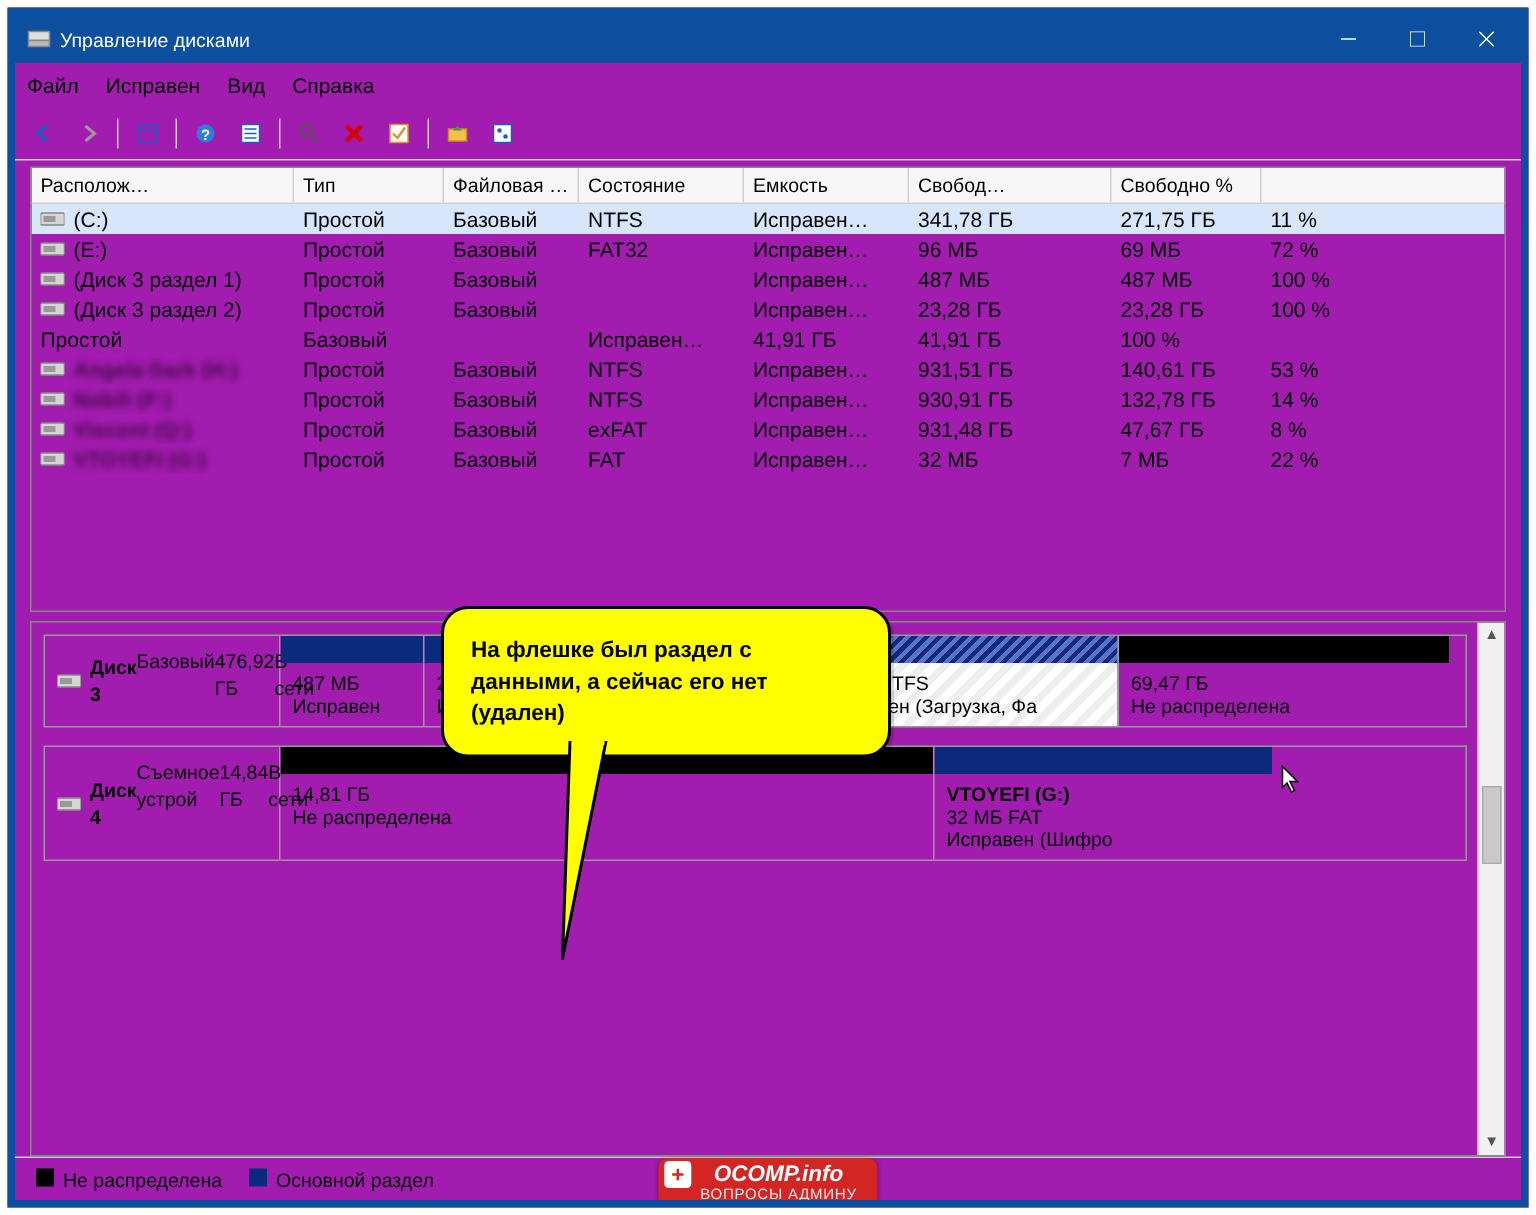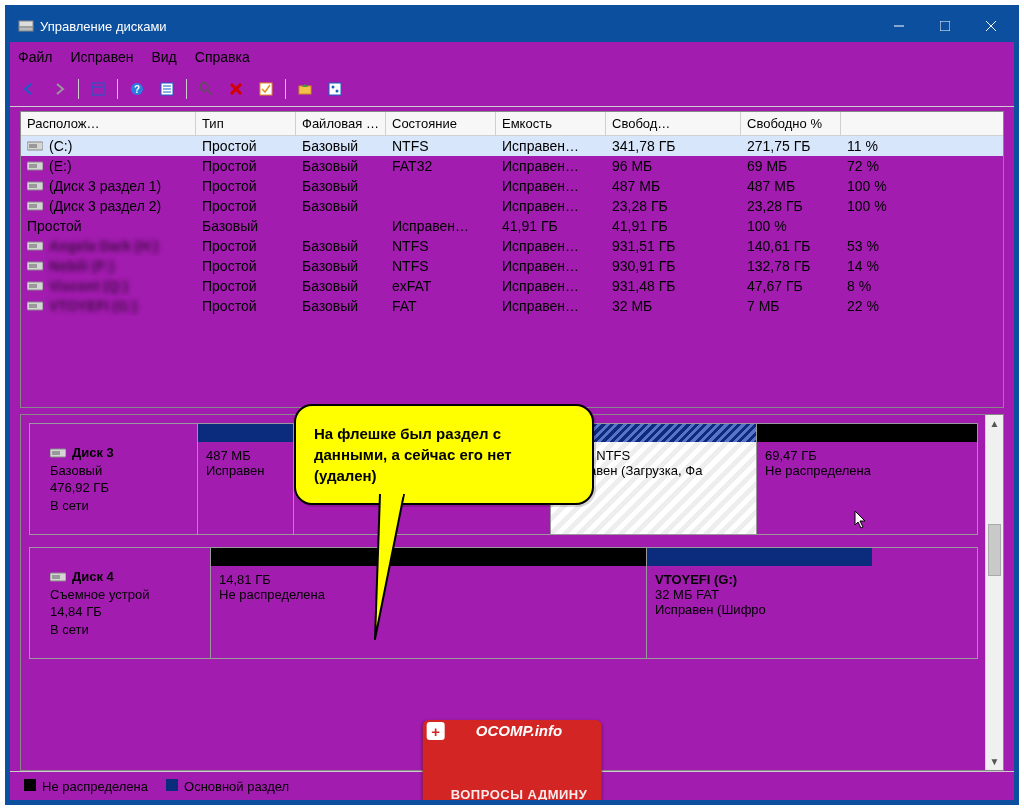--- a/index.html
+++ b/index.html
@@ -21,36 +21,36 @@
 .row.sel{background:#d7e6fb;}
 .row.sel .vol{color:#000;}
 .vol{display:flex;align-items:center;gap:6px;}
 .dicon{width:16px;height:12px;flex:none;}
 .blur{color:transparent;text-shadow:0 0 5px rgba(0,0,0,0.6);font-weight:bold;}
 .diskpane{flex:1;border:1px solid #888;margin:6px 10px 0 10px;position:relative;display:flex;flex-direction:column;overflow:hidden;}
 .diskscroll{position:absolute;right:0;top:0;bottom:0;width:17px;background:#f0f0f0;border-left:1px solid #d4d4d4;display:flex;flex-direction:column;}
 .sarrow{height:17px;display:flex;align-items:center;justify-content:center;color:#555;font-size:10px;}
 .sthumb{height:50px;background:#c9c9c9;margin:2px;border:1px solid #aaa;}
 .diskrow{display:flex;gap:0;margin:8px 25px 12px 8px;}
-.dlabel{width:140px;border:1px solid #999;padding:20px;font-size:13px;line-height:1.35;display:flex;flex-direction:column;}
+.dlabel{width:140px;border:1px solid #999;padding:8px;font-size:13px;line-height:1.35;display:flex;flex-direction:row;}
 .dlabel .dname{font-weight:600;display:flex;align-items:center;gap:6px;}
 .partstrip{display:flex;flex:1;border:1px solid #999;border-left:none;}
 .part{border-right:1px solid #999;display:flex;flex-direction:column;font-size:13px;overflow:hidden;}
 .part:last-child{border-right:none;justify-content:center;}
 .pbar{height:18px;}
 .pbody{padding:6px 8px;flex:1;white-space:nowrap;overflow:hidden;}
 .legend{height:28px;display:flex;align-items:center;gap:18px;padding:0 14px;border-top:1px solid #ccc;margin-top:auto;font-size:13px;}
 .lsq{width:12px;height:12px;display:inline-block;margin-right:6px;}
 .callout{position:absolute;z-index:50;}
 .callout .bubble{background:#ffff00;border:2px solid #000;border-radius:18px;padding:17px 18px;font-size:15px;line-height:1.4;width:260px;box-shadow:2px 2px 0 rgba(0,0,0,0.15);font-weight:bold;}
 .callout svg.tail{position:absolute;}
 .watermark{position:absolute;left:50%;bottom:-4px;transform:translateX(-50%);}
 .watermark .badge{background:#d42525;color:#fff;font-weight:bold;font-style:italic;font-size:15px;padding:2px 14px 2px 28px;border-radius:6px;position:relative;display:flex;flex-direction:column;align-items:center;box-shadow:0 1px 3px rgba(0,0,0,0.4);}
 .watermark .plus{position:absolute;left:4px;top:2px;width:18px;height:18px;background:#fff;color:#d42525;display:flex;align-items:center;justify-content:center;border-radius:3px;font-style:normal;font-weight:bold;}
-.watermark .sub{font-size:13px;letter-spacing:0.5px;font-style:normal;font-weight:bold;opacity:.9;margin-top:48px;}
+.watermark .sub{font-size:10px;letter-spacing:0.5px;font-style:normal;font-weight:normal;opacity:.9;}
 .cursor{position:absolute;width:14px;height:20px;z-index:40;}
 </style>
 </head>
 <body>
 
 <div class="frame">
   <div class="titlebar">
     <svg class="ticon" viewBox="0 0 16 16">
         <rect x="1" y="3" width="14" height="6" fill="#ddd" stroke="#888"></rect>
         <rect x="1" y="9" width="14" height="4" fill="#bbb" stroke="#888"></rect>

